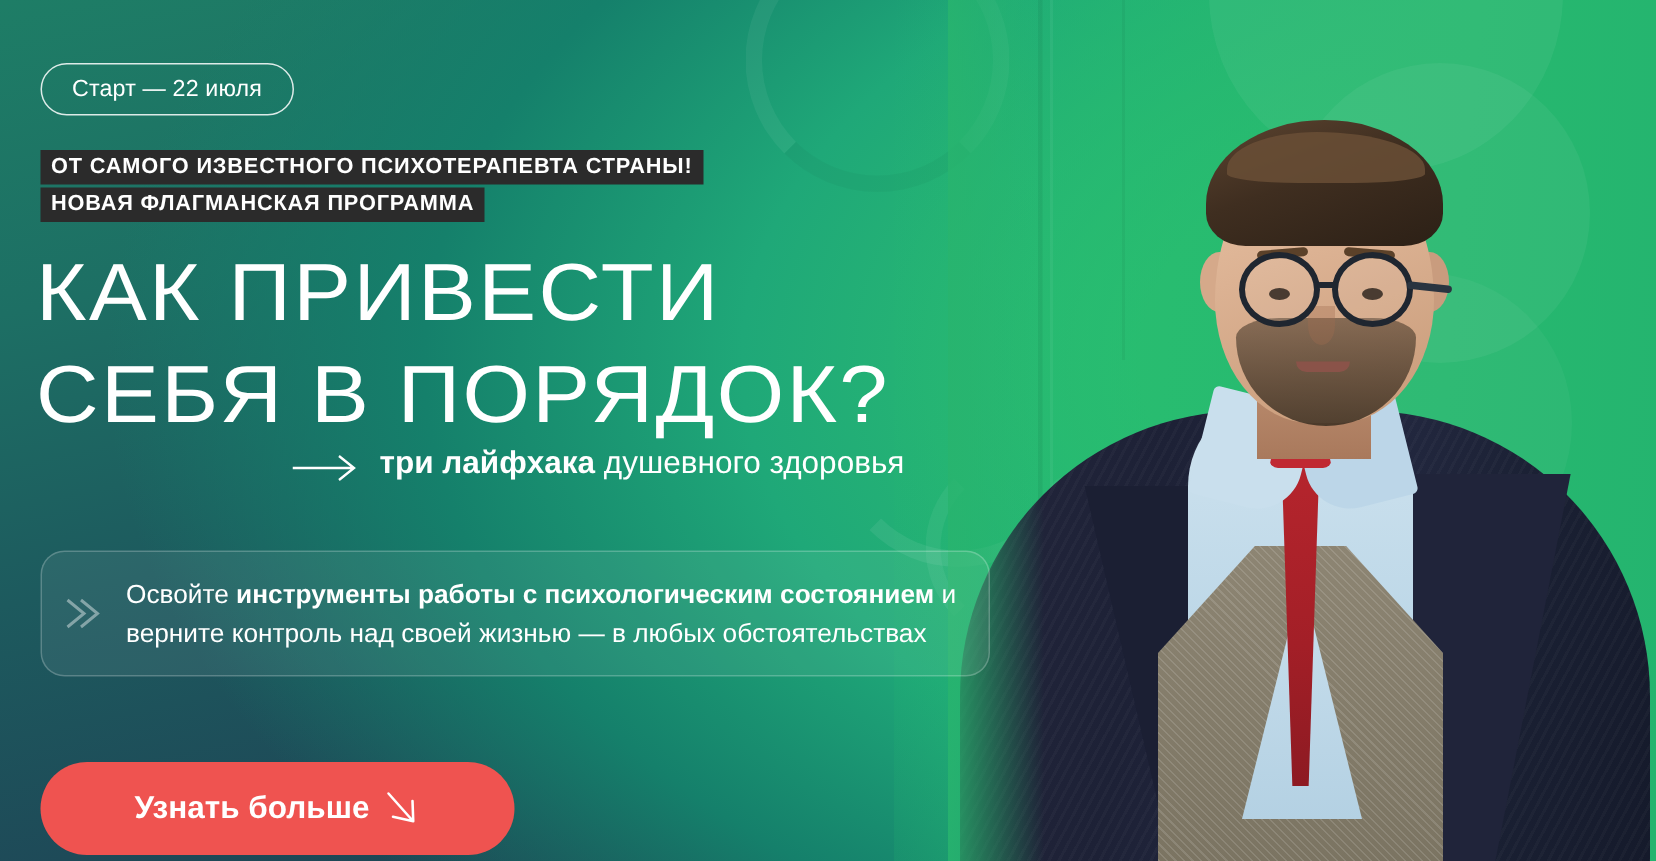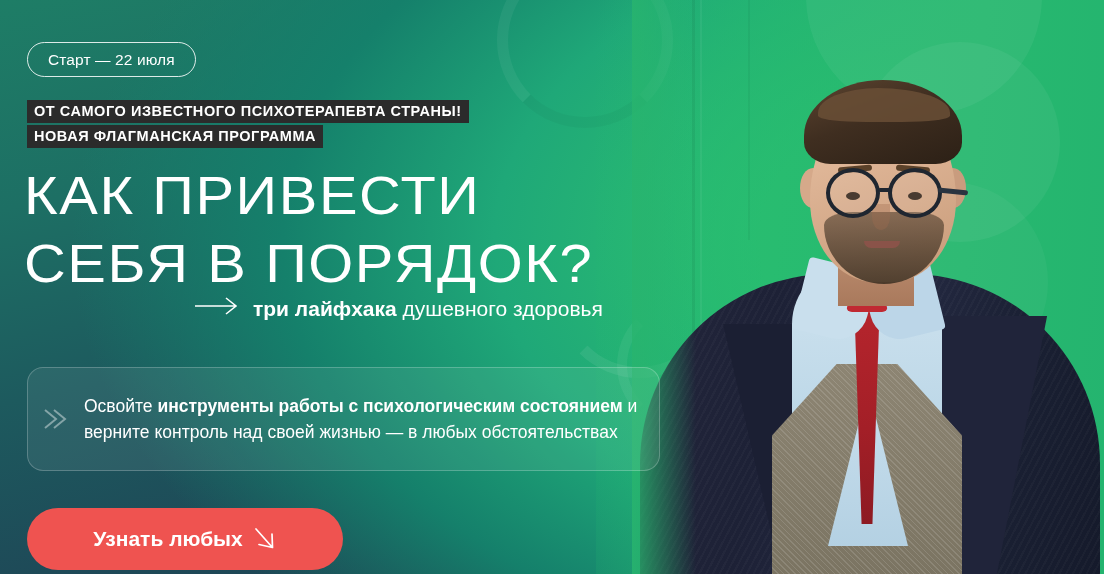--- a/index.html
+++ b/index.html
@@ -230,29 +230,29 @@
     font-size:54px; line-height:68px;
     font-weight:500; letter-spacing:1.5px;
     text-transform:uppercase;
     transform:scaleX(1.07); transform-origin:left center;
     white-space:nowrap;
   }
   .headline span { display:block; }
 
   .sub {
     position:absolute; left:195px; top:281px;
-    display:flex; align-items:flex-start; gap:14px;
+    display:flex; align-items:flex-end; gap:14px;
     color:#ffffff; font-size:21px; white-space:nowrap;
   }
   .sub b { font-weight:bold; }
   .sub-arrow { width:44px; height:18px; flex:0 0 auto; }
 
   .infobox {
     position:absolute; left:27px; top:351px;
-    width:633px; height:104px;
+    width:633px; height:84px;
     border:1px solid rgba(255,255,255,.22);
     border-radius:16px;
     background:rgba(255,255,255,.07);
     display:flex; align-items:center;
   }
   .infobox-chevrons { width:56px; flex:0 0 auto; display:flex; justify-content:center; }
   .infobox-text {
     color:#ffffff; font-size:17.5px; line-height:26px;
     padding-right:14px;
   }
@@ -349,20 +349,20 @@
         <svg width="30" height="30" viewBox="0 0 30 30">
           <path d="M4 6 L15 15 L4 24 M13 6 L24 15 L13 24" fill="none" stroke="rgba(255,255,255,.42)" stroke-width="2"></path>
         </svg>
       </div>
       <div class="infobox-text">
         <span>Освойте </span><b>инструменты работы с психологическим состоянием</b><span> и верните контроль над своей жизнью — в любых обстоятельствах</span>
       </div>
     </div>
 
     <button class="cta">
-      <span>Узнать любых</span>
+      <span>Узнать больше</span>
       <svg class="cta-arrow" viewBox="0 0 24 26">
         <path d="M3 3 L19 21 M19 8 L19.5 21.5 M6 18.5 L19.5 21.5" fill="none" stroke="#ffffff" stroke-width="1.7" stroke-linecap="round"></path>
       </svg>
     </button>
 
   </div>
 </div>
 
 </body></html>

